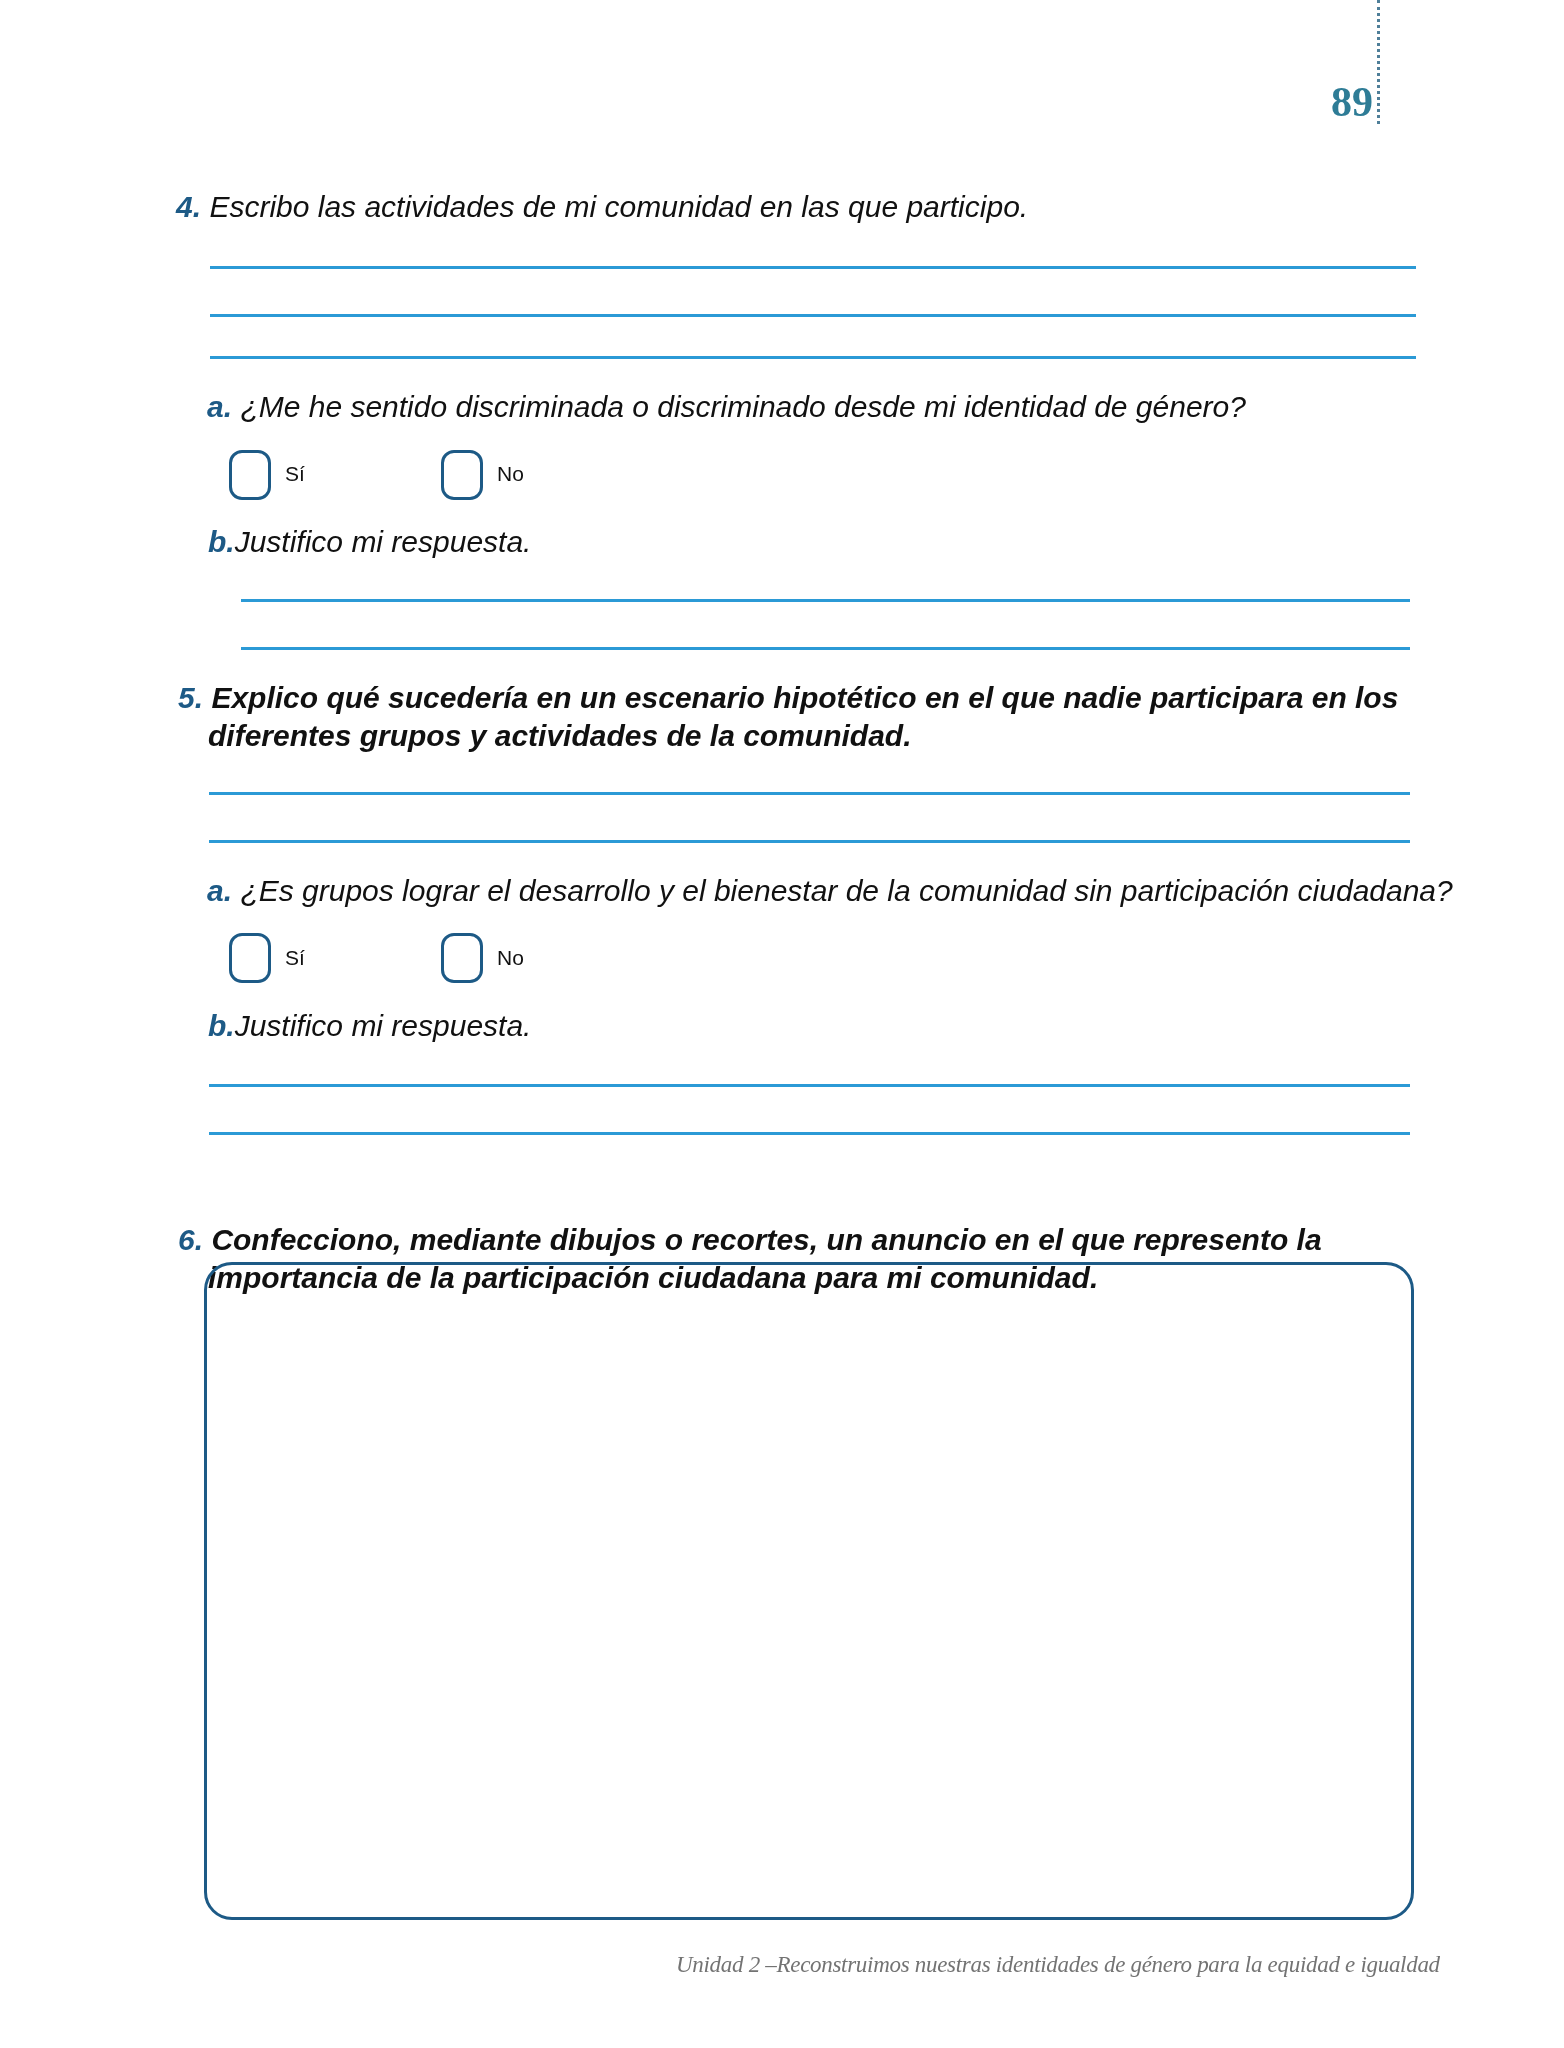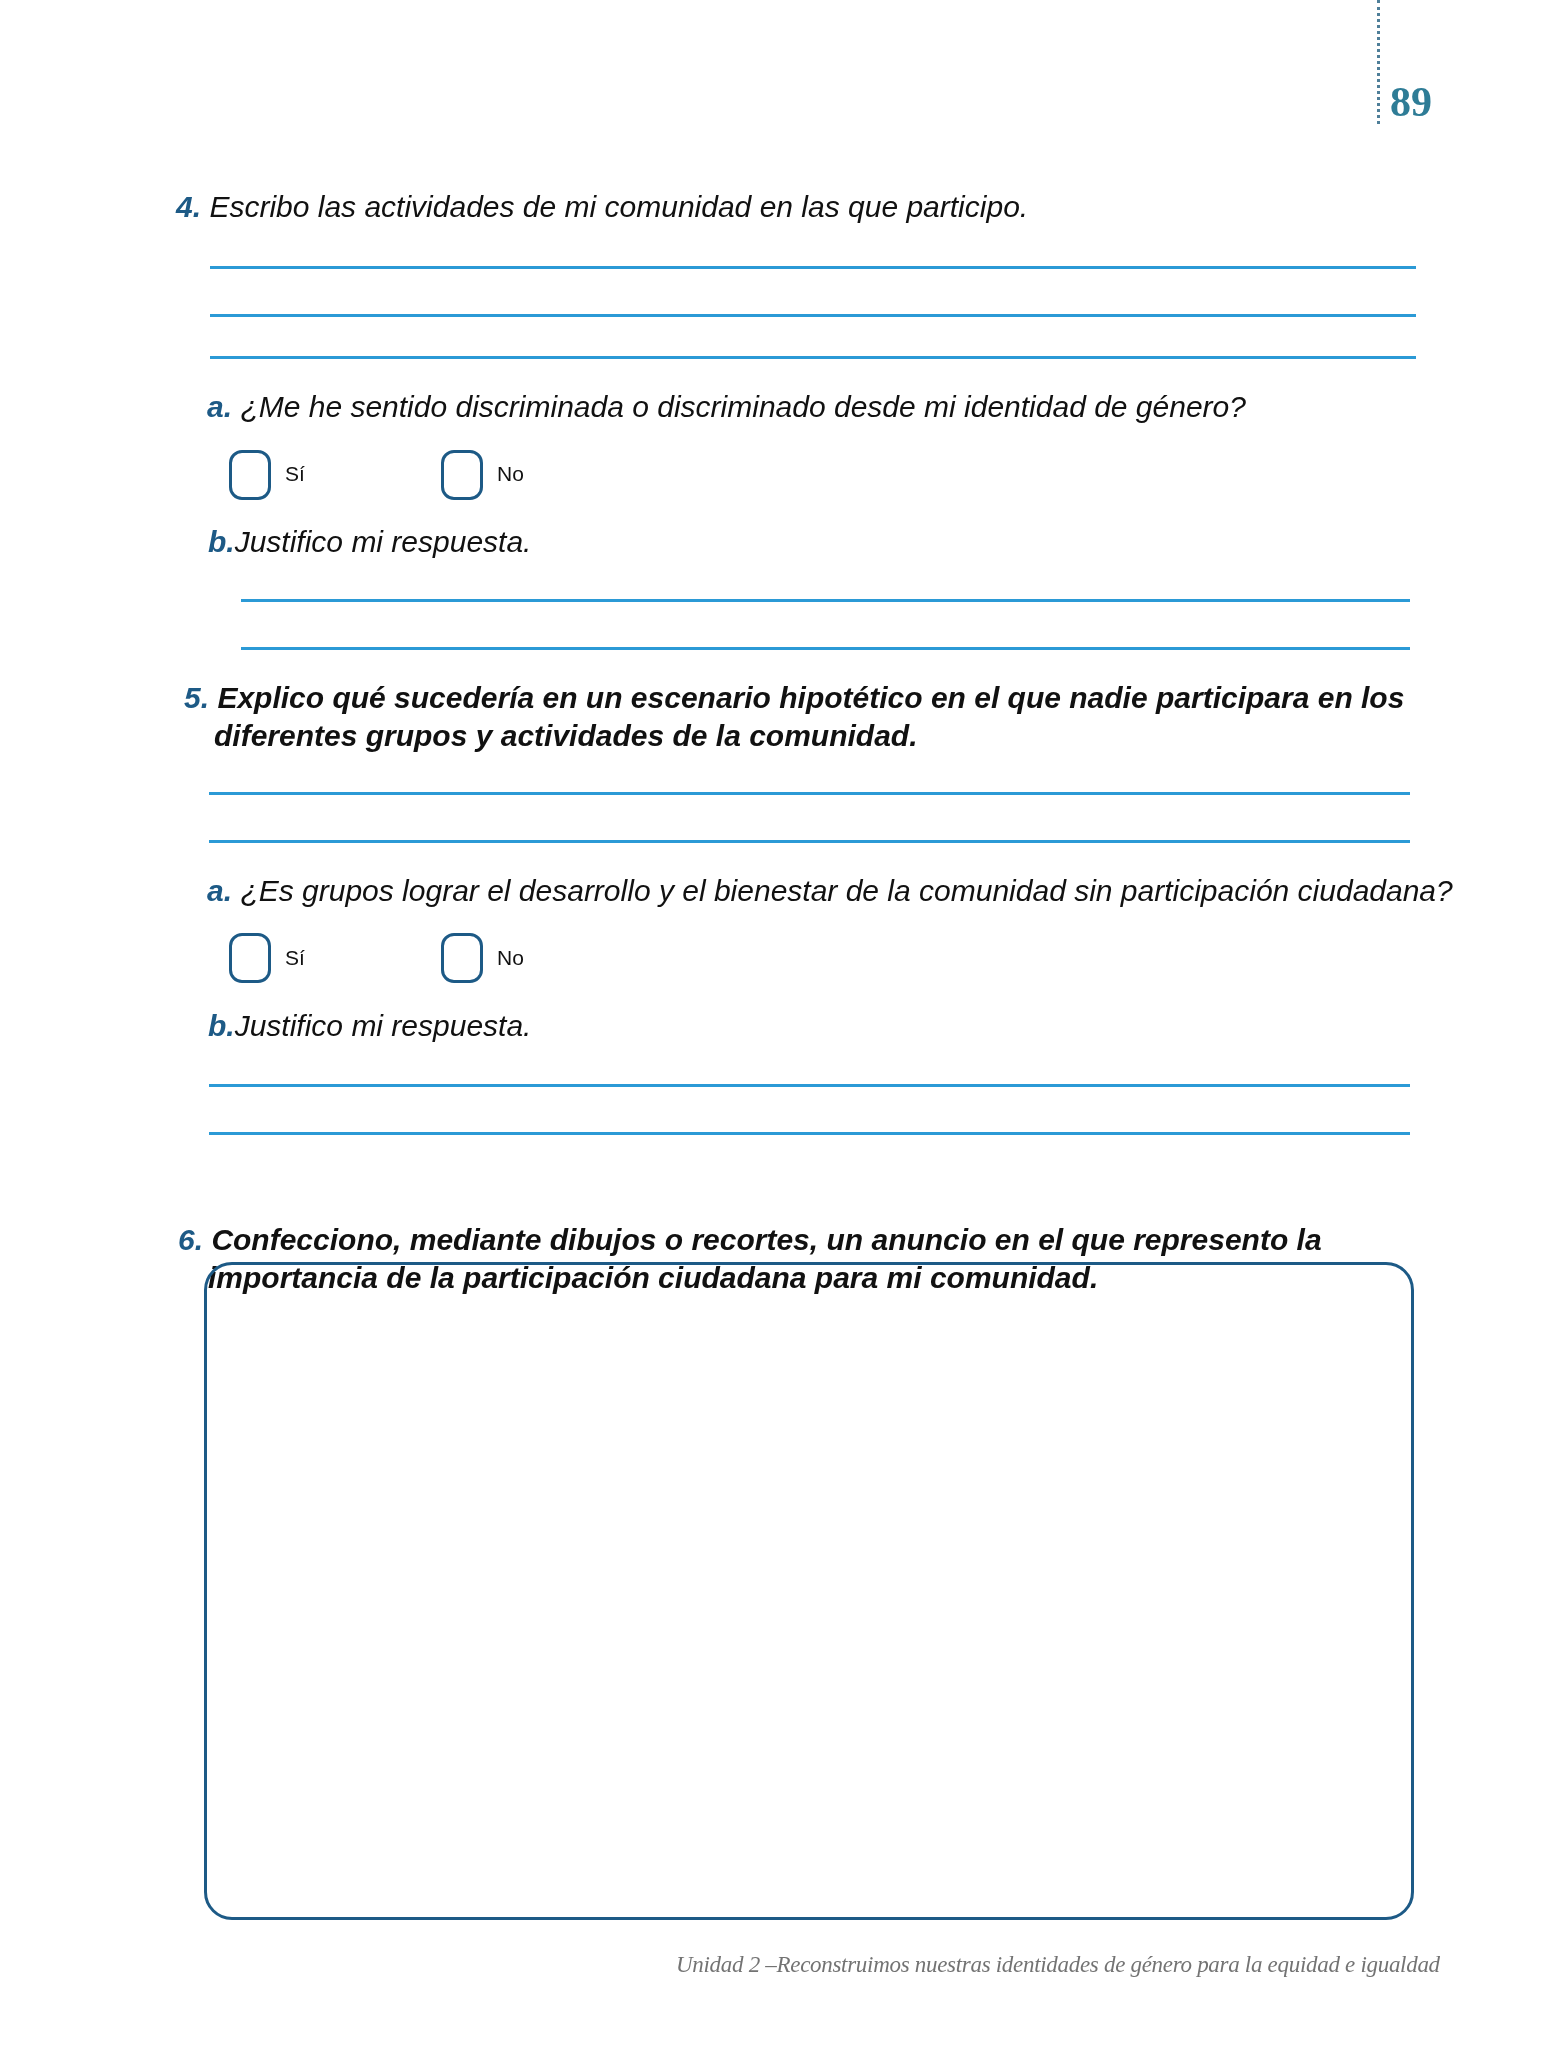--- a/index.html
+++ b/index.html
@@ -1,21 +1,21 @@
 <!DOCTYPE html>
 <html><head>
 <meta charset="utf-8">
 <style>
   html, body { margin: 0; padding: 0; background: #ffffff; }
   body { width: 1564px; height: 2048px; position: relative; overflow: hidden;
          font-family: "Liberation Sans", sans-serif; color: #111111; }
   .abs { position: absolute; }
   .dotted-rule { left: 1377px; top: 0; height: 124px; width: 0;
                  border-left: 3px dotted #4f7f99; }
-  .page-num { left: 1390px; top: 78px; font-family: "Liberation Serif", serif;
+  .page-num { left: 1331px; top: 78px; font-family: "Liberation Serif", serif;
               font-weight: bold; font-size: 42px; color: #2e7c96; }
   .q { font-size: 30px; line-height: 38px; font-style: italic; }
   .q.bold { font-weight: bold; }
   .num { color: #1d5a86; font-weight: bold; }
   .sub { color: #1d5a86; font-weight: bold; }
   .hang { padding-left: 30px; text-indent: -30px; }
   .line { height: 0; border-top: 3px solid #2b9ad6; }
   .chk { width: 42px; height: 50px; border: 3px solid #1d5a86; border-radius: 13px; box-sizing: border-box; }
   .opt-label { font-size: 21px; }
   .draw-box { left: 204px; top: 1262px; width: 1210px; height: 658px;
@@ -45,21 +45,21 @@
 <div class="abs opt-label" style="left:285px; top:462px;">Sí</div>
 <div class="abs chk" style="left:441px; top:450px;"></div>
 <div class="abs opt-label" style="left:497px; top:462px;">No</div>
 
 <div class="abs q" style="left:208px; top:523px;">
   <span class="sub">b.</span><span>Justifico mi respuesta.</span>
 </div>
 <div class="abs line" style="left:241px; top:599px; width:1169px;"></div>
 <div class="abs line" style="left:241px; top:647px; width:1169px;"></div>
 
-<div class="abs q bold hang" style="left:184px; top:679px; width:1240px;">
+<div class="abs q bold hang" style="left:178px; top:679px; width:1240px;">
   <span class="num">5.</span>
   <span>Explico qué sucedería en un escenario hipotético en el que nadie participara en los diferentes grupos y actividades de la comunidad.</span>
 </div>
 <div class="abs line" style="left:209px; top:792px; width:1201px;"></div>
 <div class="abs line" style="left:209px; top:840px; width:1201px;"></div>
 
 <div class="abs q" style="left:207px; top:872px;">
   <span class="sub">a.</span>
   <span>¿Es grupos lograr el desarrollo y el bienestar de la comunidad sin participación ciudadana?</span>
 </div>

